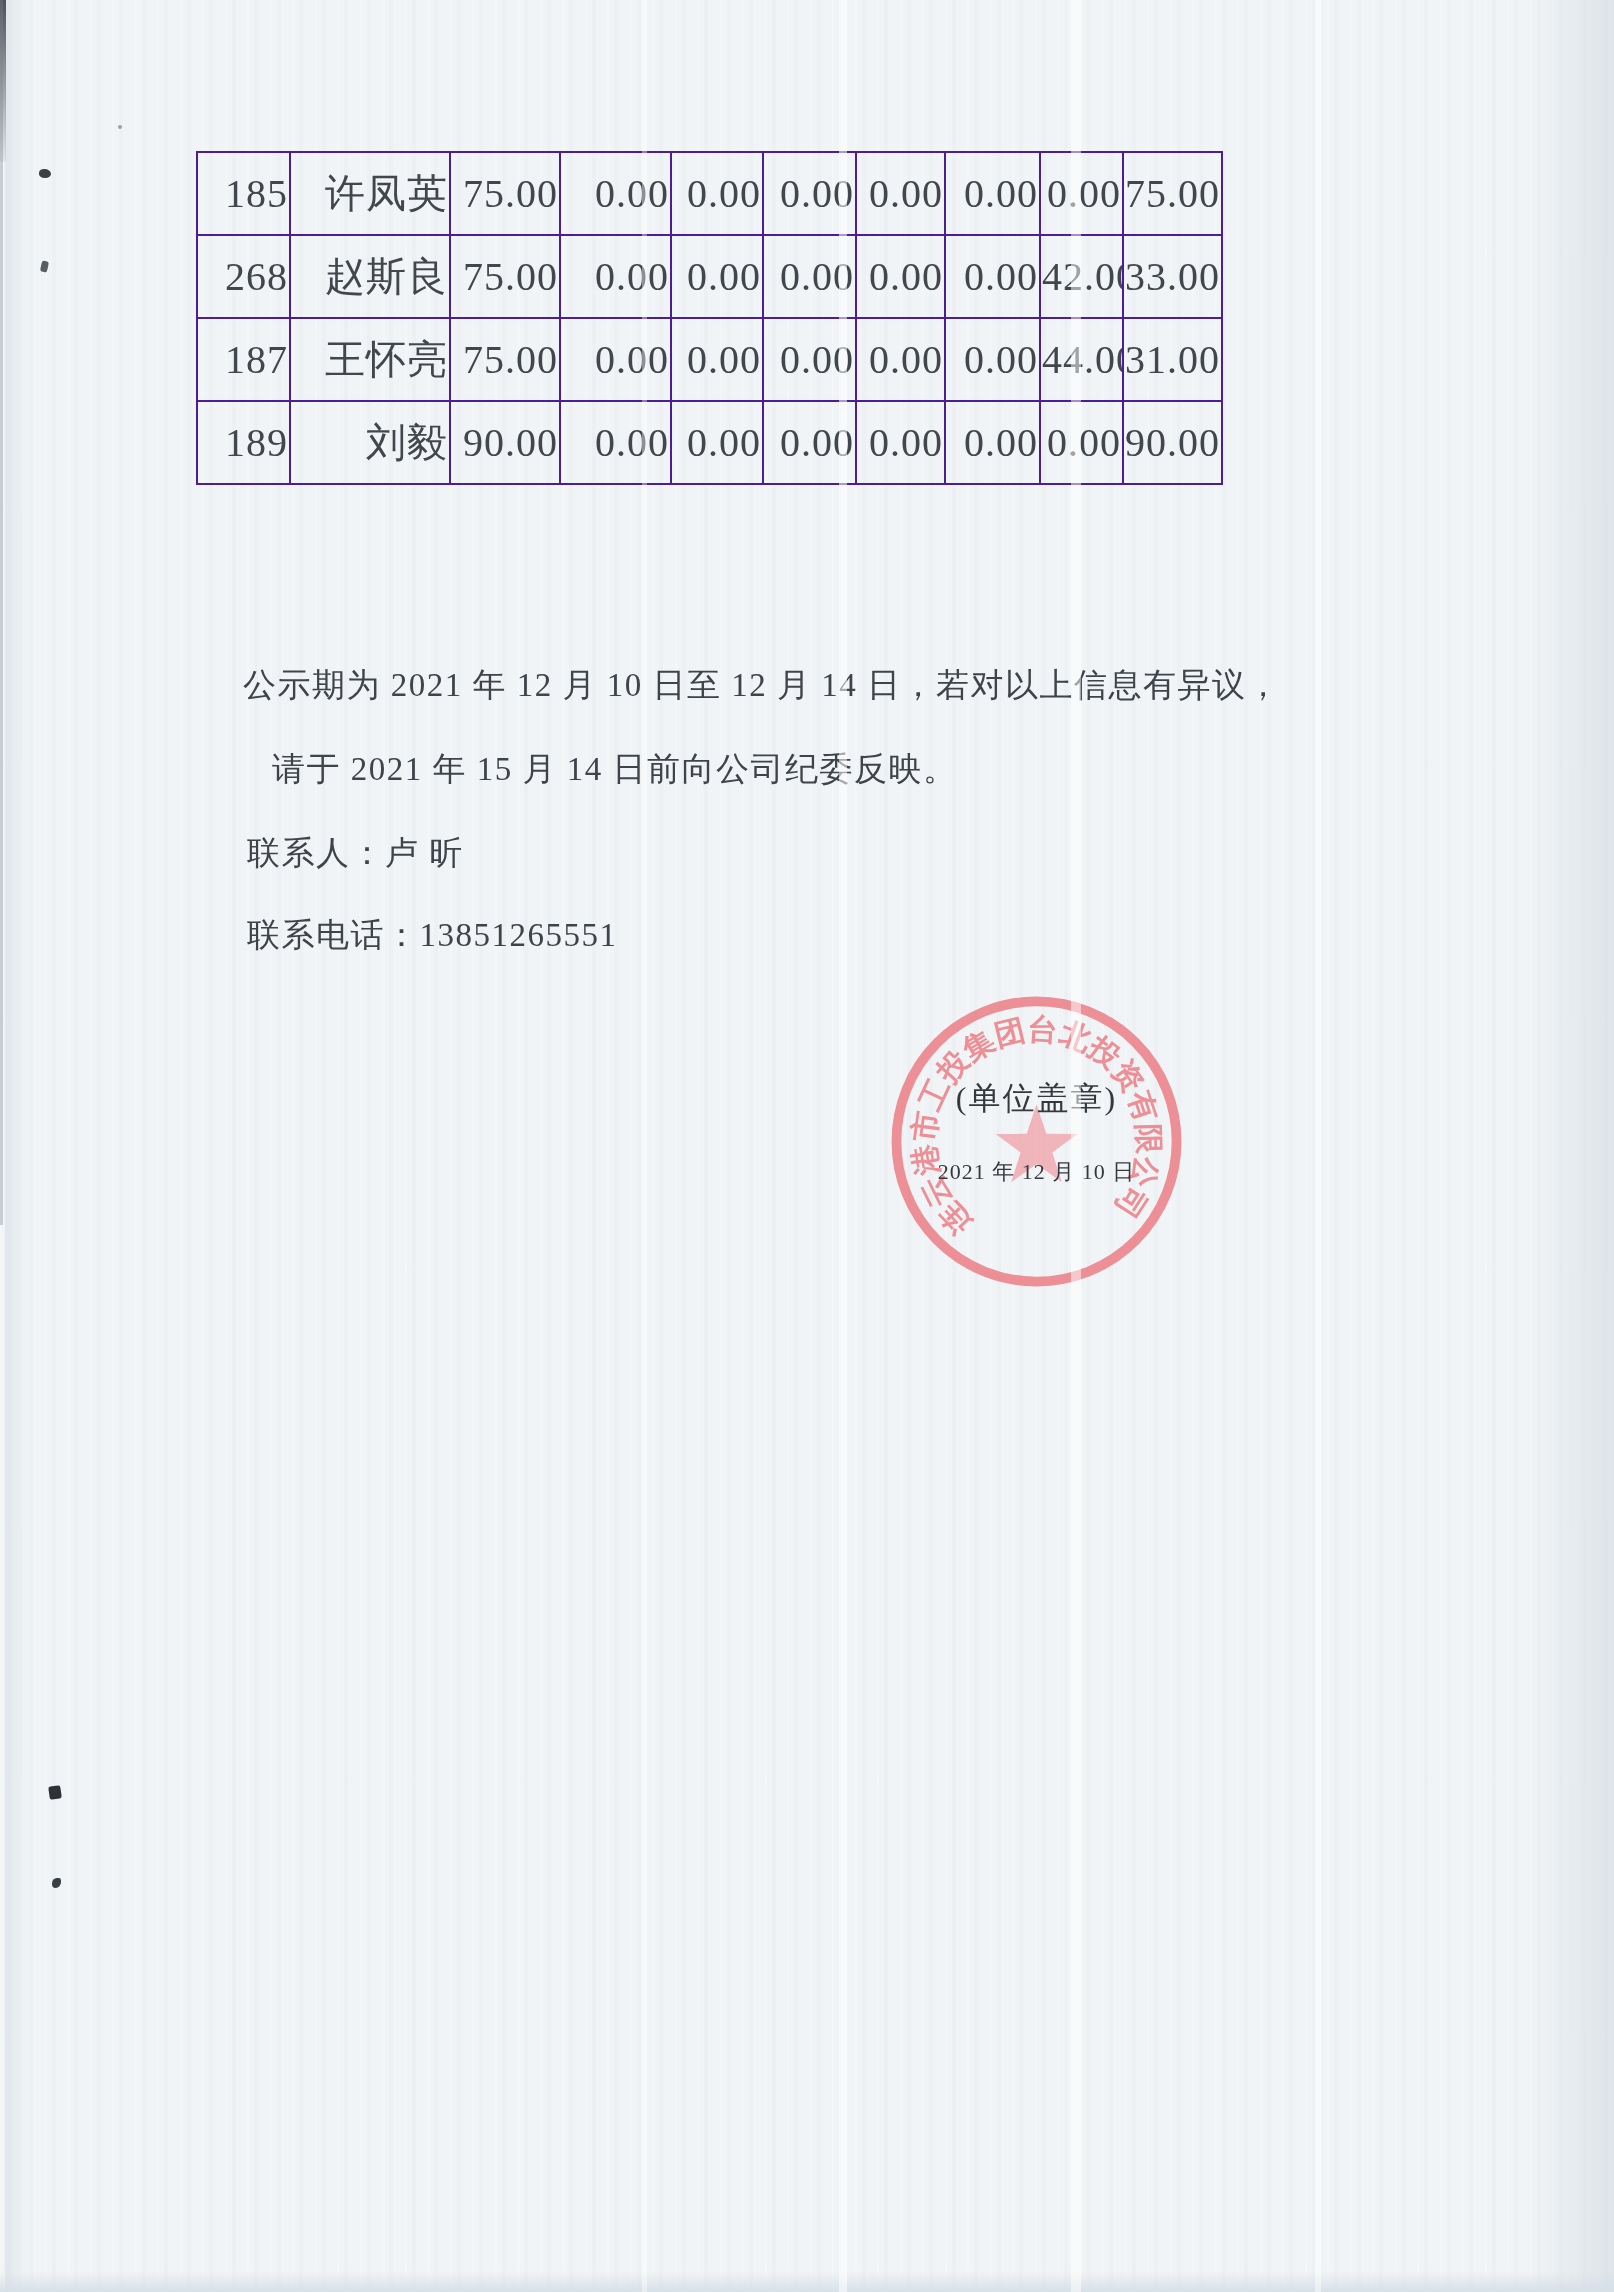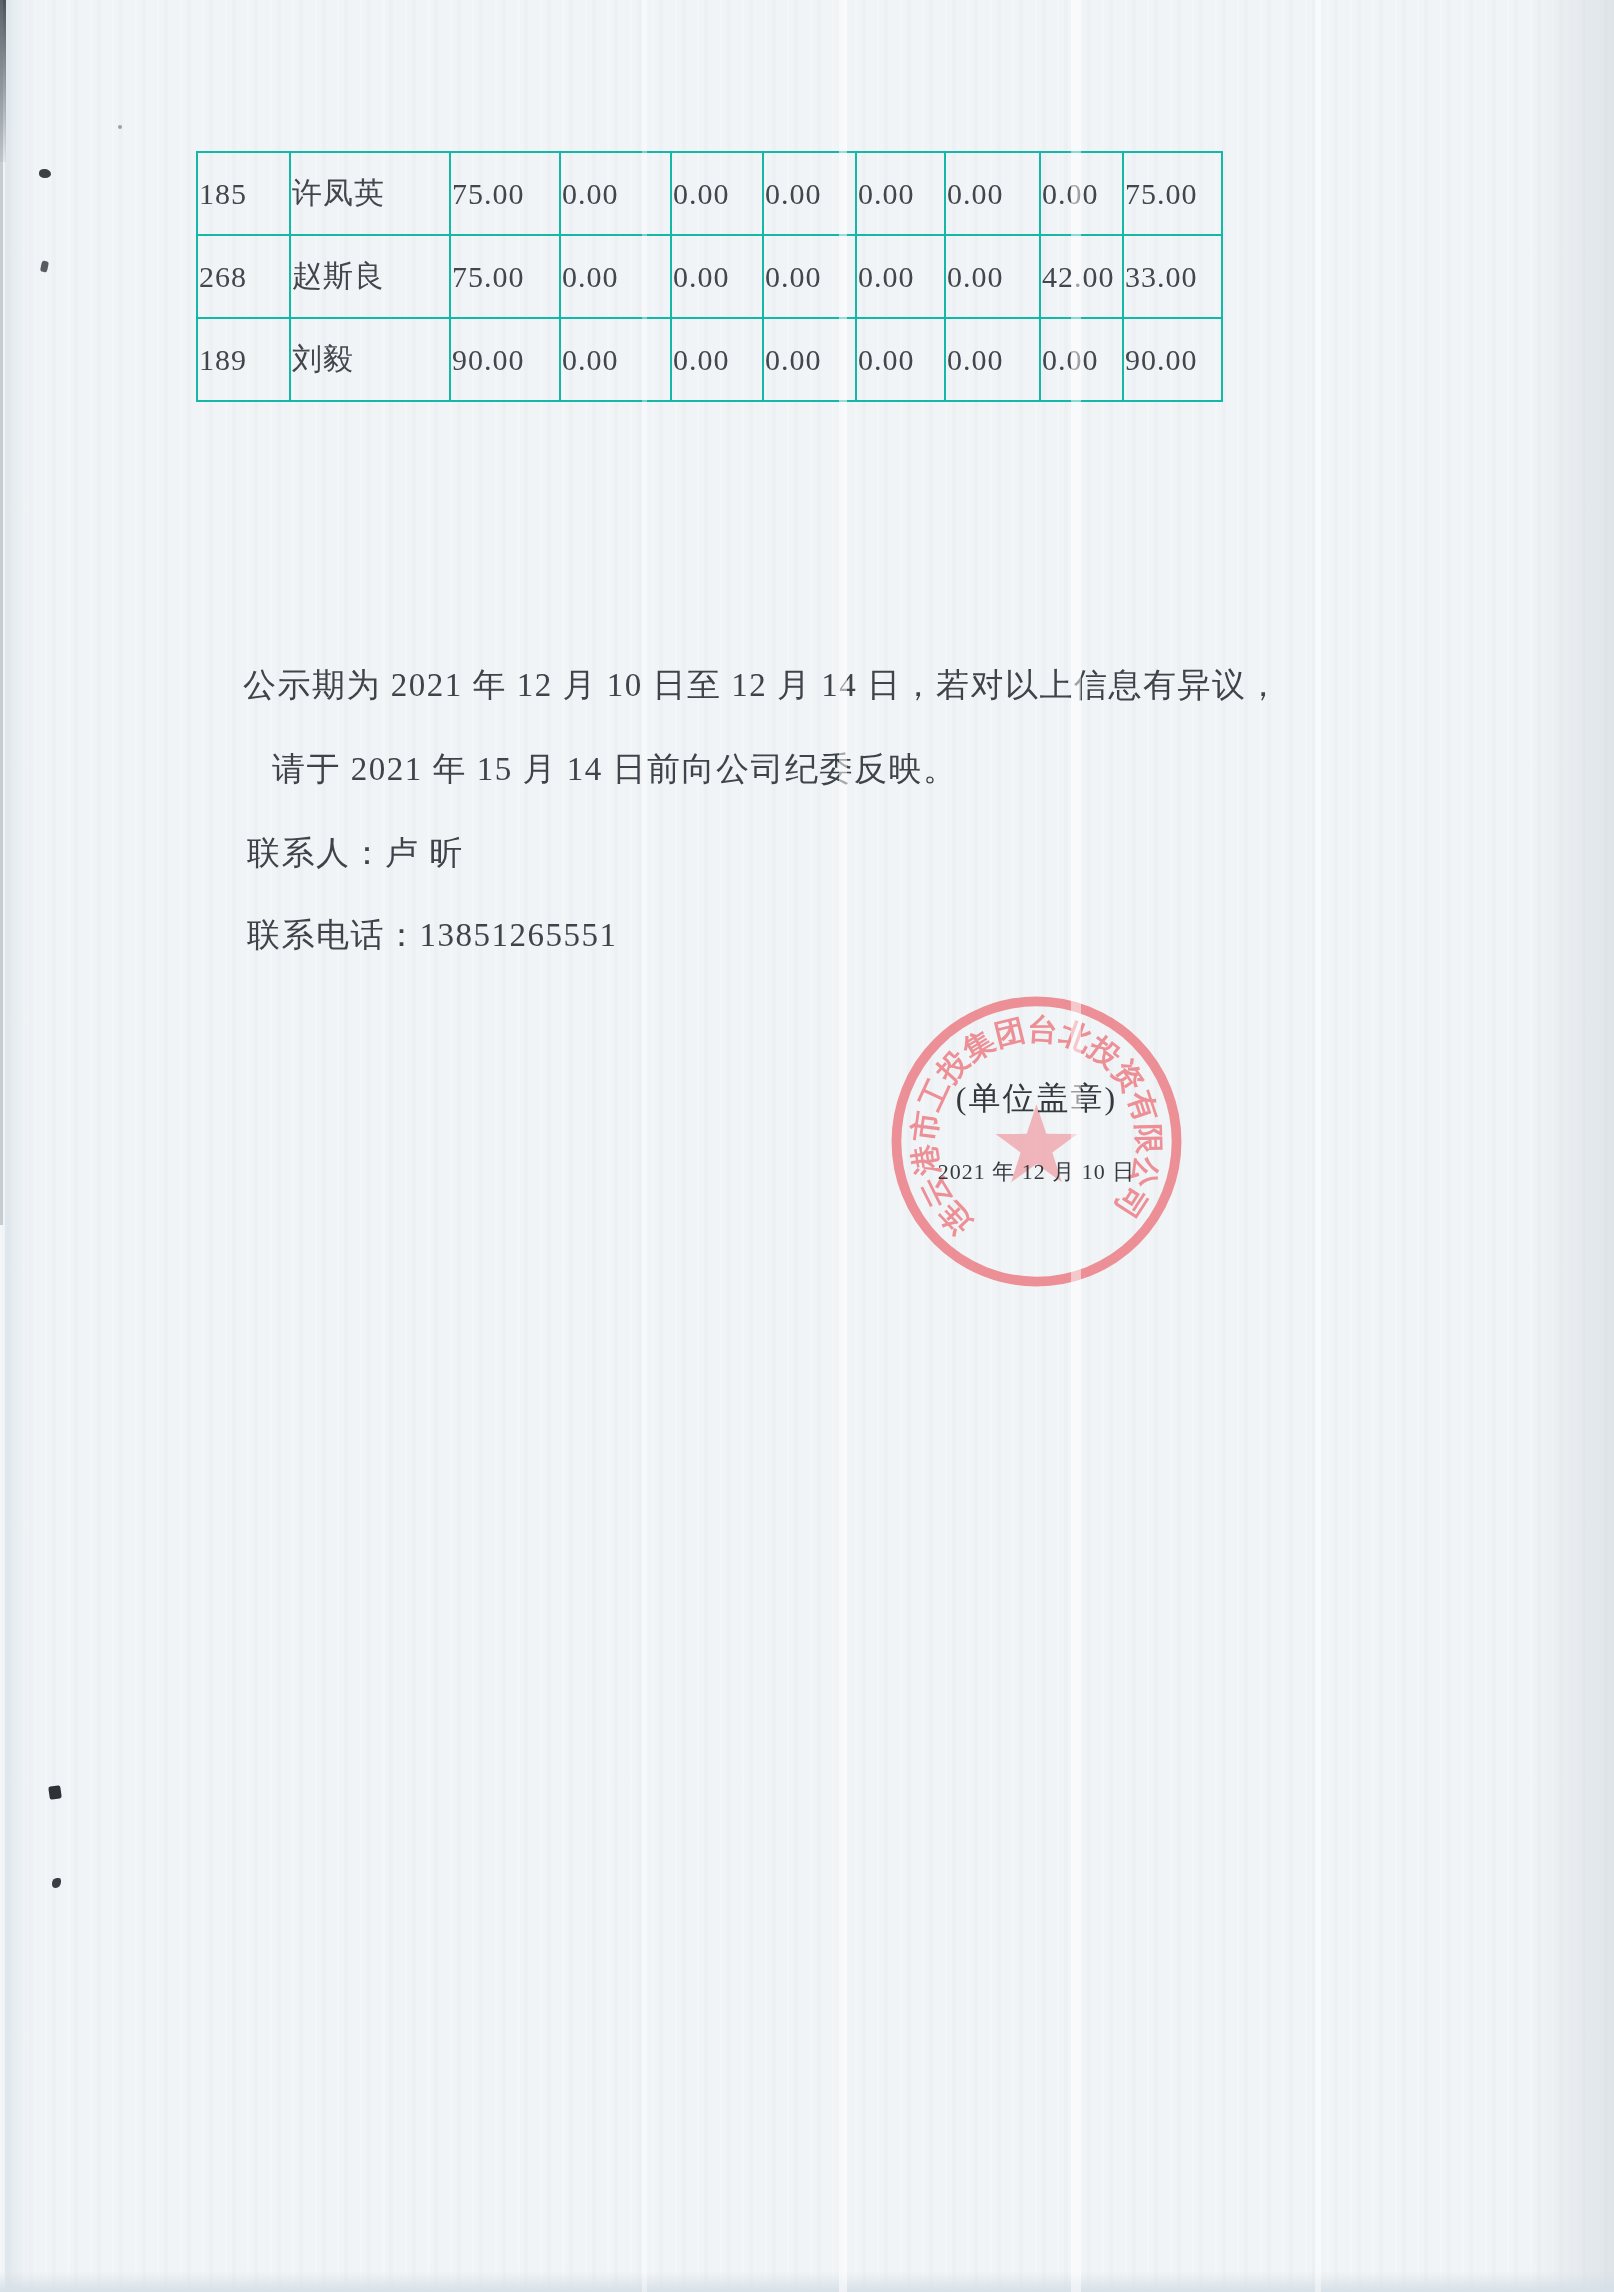--- a/index.html
+++ b/index.html
@@ -23,25 +23,25 @@
   }
   
   table.scores{
     position:absolute;left:196px;top:151px;
     width:1025px;
     border-collapse:collapse;
     table-layout:fixed;
     border:2.9px solid #464c51;
   }
   table.scores td{
-    border:2px solid #14b8a6;
+    border:2px solid #4c1d95;
     height:79px;
-    text-align:left;
+    text-align:right;
     vertical-align:middle;
-    font-size:30px;
+    font-size:40px;
     color:#42474d;
     letter-spacing:1px;
     overflow:hidden;
   }
   td.name-cell{letter-spacing:2.9px;font-size:31px;}
   
   .doc-line{
     position:absolute;
     font-size:33px;
     letter-spacing:1.5px;
@@ -114,20 +114,32 @@
       <td>75.00</td>
       <td>0.00</td>
       <td>0.00</td>
       <td>0.00</td>
       <td>0.00</td>
       <td>0.00</td>
       <td>42.00</td>
       <td>33.00</td>
     </tr>
     <tr>
+      <td>187</td>
+      <td class="name-cell">王怀亮</td>
+      <td>75.00</td>
+      <td>0.00</td>
+      <td>0.00</td>
+      <td>0.00</td>
+      <td>0.00</td>
+      <td>0.00</td>
+      <td>44.00</td>
+      <td>31.00</td>
+    </tr>
+    <tr>
       <td>189</td>
       <td class="name-cell">刘毅</td>
       <td>90.00</td>
       <td>0.00</td>
       <td>0.00</td>
       <td>0.00</td>
       <td>0.00</td>
       <td>0.00</td>
       <td>0.00</td>
       <td>90.00</td>

